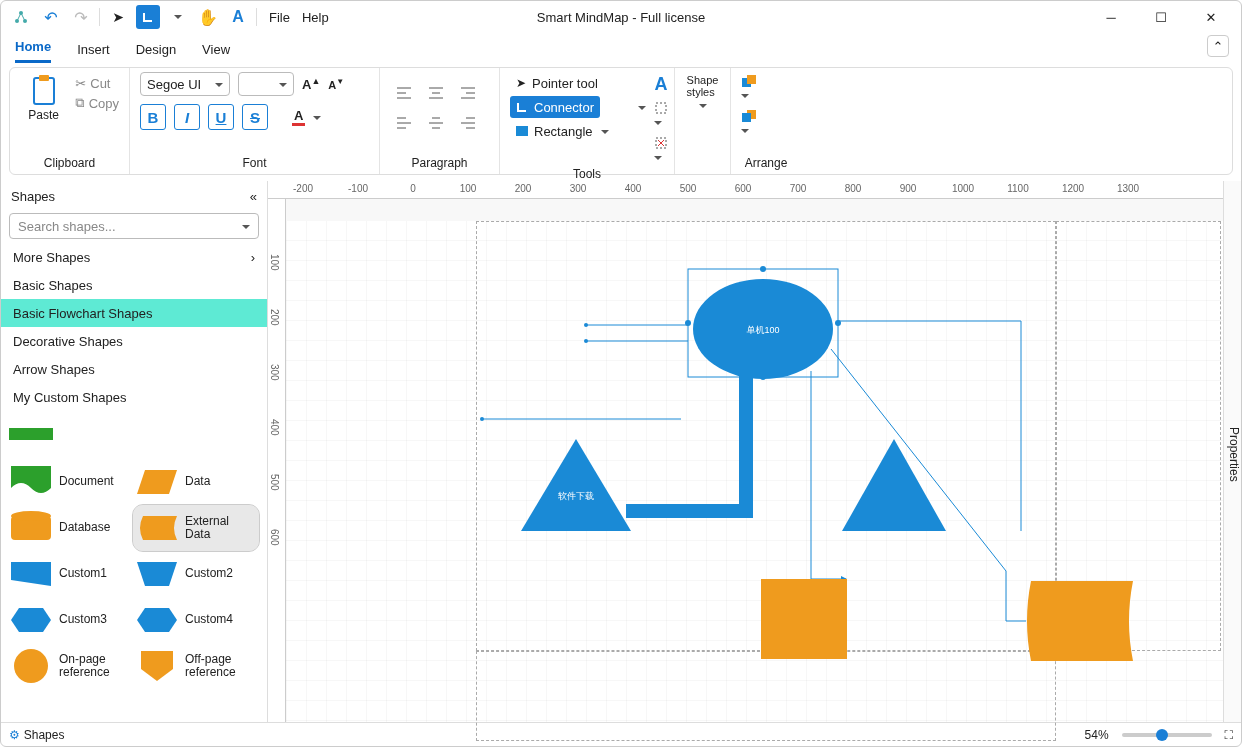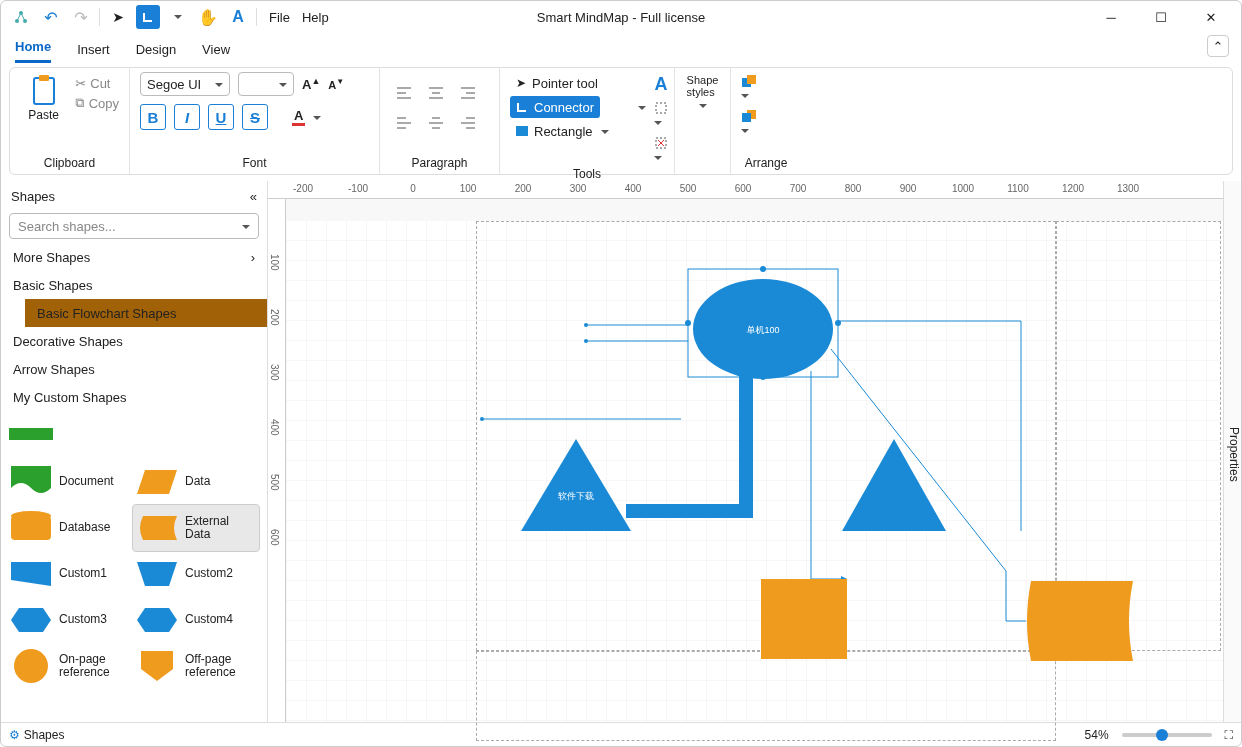--- a/index.html
+++ b/index.html
@@ -35,25 +35,25 @@
   .tool-btn { height:22px; display:flex; align-items:center; gap:6px; padding:0 6px; border-radius:3px;}
   .tool-btn.active { background:#1a7fd6; color:#fff;}
   .ruler { height:18px; background:#fff; border-bottom:1px solid #ccc; position:relative; font-size:10px; color:#666;}
   .vruler { width:18px; background:#fff; border-right:1px solid #ccc; position:relative; font-size:10px; color:#666;}
   
   .workarea { flex:1; display:flex; min-height:0;}
   .sidebar { width:267px; border-right:1px solid #ddd; display:flex; flex-direction:column; position:relative;}
   .side-header { height:30px; display:flex; align-items:center; justify-content:space-between; padding:0 10px; font-size:13px;}
   .search-box { margin:2px 8px 4px 8px; border:1px solid #bbb; height:26px; border-radius:4px; display:flex; align-items:center; padding:0 8px; color:#888; justify-content:space-between;}
   .cat-row { height:28px; display:flex; align-items:center; justify-content:space-between; padding:0 12px;}
-  .cat-row.selected { background:#a16207;margin-left:24px;}
+  .cat-row.selected { background:#5eead4;}
   .shape-grid { flex:1; overflow:hidden; padding:2px 6px;}
   .shape-row { display:flex; }
   .shape-cell { width:126px; display:flex; align-items:center; gap:6px; padding:4px 2px;}
-  .shape-cell.selected { background:#e8e8e8; outline:1px solid #ccc; border-radius:3px;}
+  .shape-cell.selected { background:#e8e8e8; outline:1px solid #ccc; border-radius:10px;}
   .shape-ic { width:44px; height:38px; display:flex; align-items:center; justify-content:center; }
   .shape-lbl { font-size:12px; line-height:1.1;}
   .canvas-wrap { flex:1; display:flex; flex-direction:column; background:#f8f8f8; position:relative;}
   .canvas-inner { flex:1; display:flex;}
   .canvas { flex:1; position:relative; background:
       linear-gradient(90deg, rgba(0,0,0,0.03) 1px, transparent 1px) 0 0/20px 20px,
       linear-gradient(0deg, rgba(0,0,0,0.03) 1px, transparent 1px) 0 0/20px 20px,
       #fff;
       margin:22px 0 0 0;
   }

